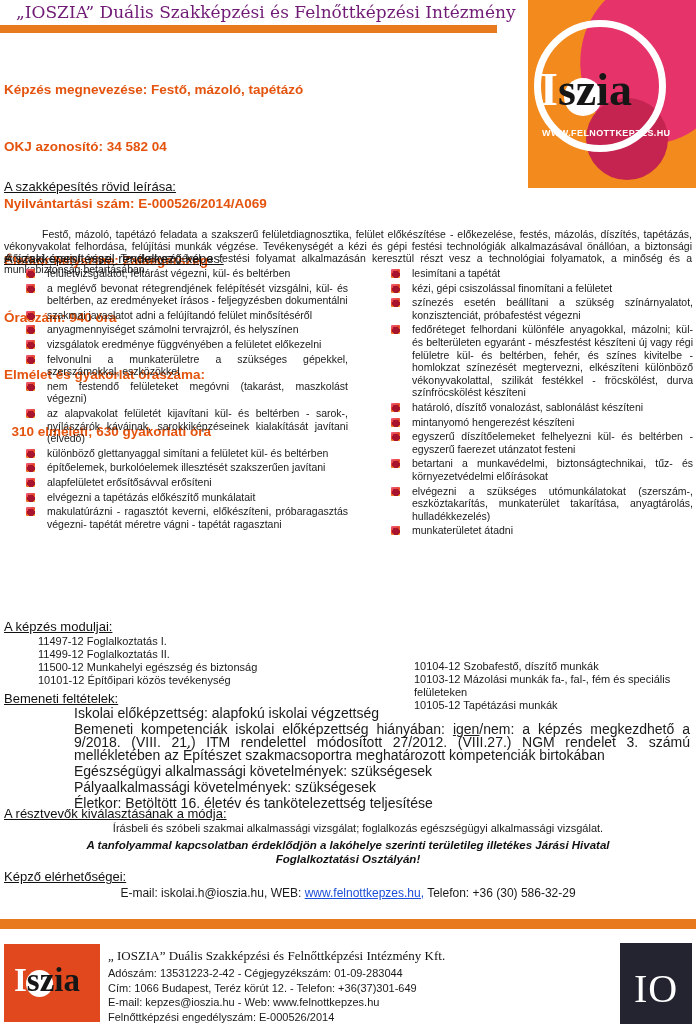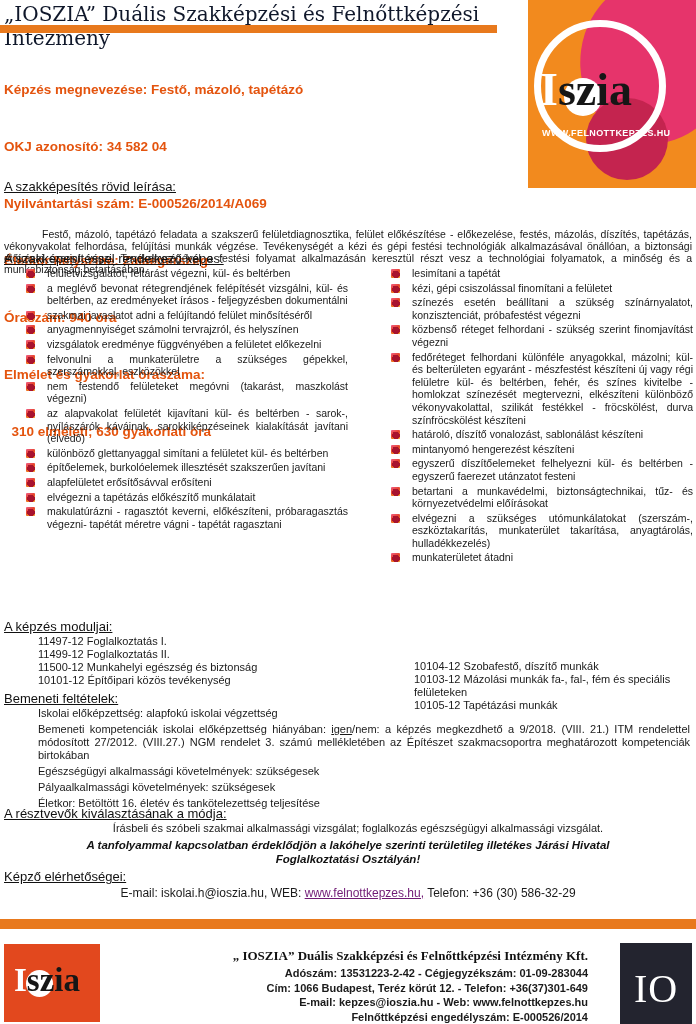--- a/index.html
+++ b/index.html
@@ -4,23 +4,23 @@
 <style>
   * { margin:0; padding:0; box-sizing:border-box; }
   html,body { background:#888; }
   #page {
     position:relative; width:696px; height:1024px; margin:0 auto;
     background:#ffffff; overflow:hidden;
     font-family:"Liberation Sans", sans-serif; color:#1a1a1a;
   }
   
   .org-title {
-    position:absolute; left:4px; top:2px; width:520px;
+    position:absolute; left:16px; top:2px; width:520px;
     font-family:"DejaVu Serif","Liberation Serif",serif;
-    font-size:20px; color:#0f172a;
+    font-size:17px; color:#701a75;
   }
   .bar-top { position:absolute; left:0; top:25px; width:497px; height:8px; background:#E8791D; }
   .bar-bottom { position:absolute; left:0; top:919px; width:696px; height:10px; background:#E8791D; }
 
   .course { position:absolute; left:4px; top:42px; width:500px;
     font-weight:bold; font-size:13.5px; line-height:19px; color:#E4540E; white-space:pre-wrap; }
 
   
   .logo { position:absolute; left:528px; top:0; width:168px; height:188px; background:#F28A1E; overflow:hidden; }
   .logo-blob { position:absolute; left:52px; top:-22px; width:150px; height:165px;
@@ -49,40 +49,40 @@
       radial-gradient(circle at 55% 60%, #A8132E 0 52%, rgba(0,0,0,0) 53%),
       linear-gradient(150deg, #EF5F8A 0%, #E8452F 40%, #F0861C 75%); }
   .col-left { left:26px; width:322px; }
   .col-right { left:391px; width:302px; }
 
   .mod-col { position:absolute; top:635px; font-size:11px; line-height:13px; }
   .mod-left { left:38px; width:330px; }
   .mod-right { left:414px; width:280px;margin-top:25px; }
 
   .entry-body { position:absolute; left:38px; top:707px; width:652px; }
-  .entry-body > div { font-size:11px; line-height:13px; margin-bottom:3px; text-align:justify; }
+  .entry-body > div { font-size:14px; line-height:13px; margin-bottom:3px; text-align:justify;margin-left:36px; }
   .u { text-decoration:underline; }
 
   .selection-body { position:absolute; left:38px; top:822px; width:640px; font-size:11px;text-align:center; }
 
   .notice { position:absolute; left:48px; top:838px; width:600px; text-align:center;
     font-weight:bold; font-style:italic; font-size:11.5px; line-height:14px; color:#111; }
 
   .h-contact { top:869px; }
   .contact-line { position:absolute; left:0; top:886px; width:696px; text-align:center; font-size:12px; }
-  .contact-line a { color:#701a75; }
+  .contact-line a { color:#1d4ed8; }
 
   
   .f-logo-left { position:absolute; left:4px; top:944px; width:96px; height:78px; background:#E2481E; overflow:hidden; }
   .f-odisc { position:absolute; left:22px; top:26px; width:27px; height:27px; background:#fff; border-radius:50%; }
   .f-text { position:absolute; left:10px; top:18px; font-family:"Liberation Serif",serif; font-weight:bold; font-size:33px; }
   .f-text .li { color:#fff; }
   .f-text .lszia { color:#161616; }
 
-  .f-center { position:absolute; left:108px; top:948px; width:480px; text-align:right;font-weight:bold; }
+  .f-center { position:absolute; left:108px; top:948px; width:480px; text-align:left; }
   .f-title { font-family:"Liberation Serif",serif; font-size:13px; color:#111; margin-bottom:2px; }
   .f-line { font-size:11px; line-height:14.5px; color:#1a1a1a; }
 
   .f-logo-io { position:absolute; left:620px; top:943px; width:72px; height:90px; background:#23242F;
     display:flex; align-items:center; justify-content:center; }
   .f-logo-io span { font-family:"Liberation Serif",serif; font-size:40px; color:#fff; letter-spacing:1px; }
 </style>
 </head>
 <body>
 
@@ -178,24 +178,20 @@
     <div class="skill">
         <span class="bullet"></span>
         <span class="txt">kézi, gépi csiszolással finomítani a felületet</span>
       </div>
     <div class="skill">
         <span class="bullet"></span>
         <span class="txt">színezés esetén beállítani a szükség színárnyalatot, konzisztenciát, próbafestést végezni</span>
       </div>
     <div class="skill">
         <span class="bullet"></span>
-        <span class="txt">közbenső réteget felhordani - szükség szerint finomjavítást végezni</span>
-      </div>
-    <div class="skill">
-        <span class="bullet"></span>
         <span class="txt">fedőréteget felhordani különféle anyagokkal, mázolni; kül- és belterületen egyaránt - mészfestést készíteni új vagy régi felületre kül- és beltérben, fehér, és színes kivitelbe - homlokzat színezését megtervezni, elkészíteni különböző vékonyvakolattal, szilikát festékkel - fröcskölést, durva színfröcskölést készíteni</span>
       </div>
     <div class="skill">
         <span class="bullet"></span>
         <span class="txt">határoló, díszítő vonalozást, sablonálást készíteni</span>
       </div>
     <div class="skill">
         <span class="bullet"></span>
         <span class="txt">mintanyomó hengerezést készíteni</span>
       </div>

